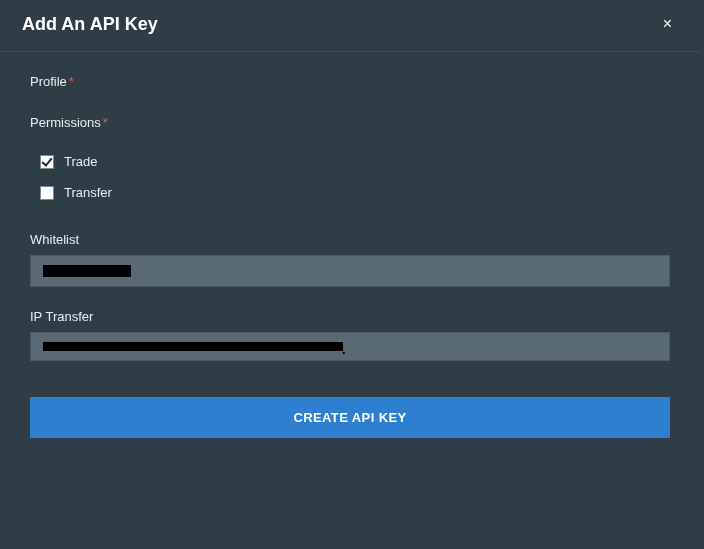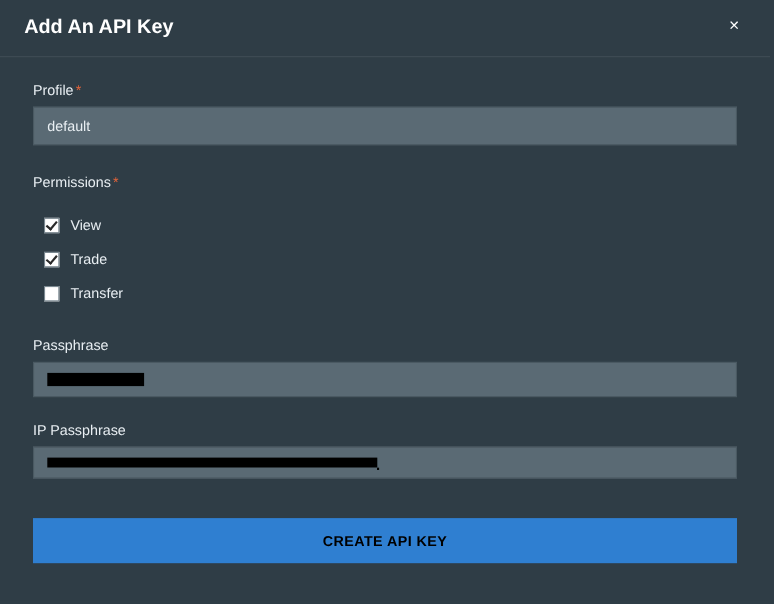--- a/index.html
+++ b/index.html
@@ -106,21 +106,21 @@
     width: 300px;
     height: 9px;
     background: #000;
     display: block;
   }
   .ip-input { display:flex; align-items:center; }
   .ip-input .dot { color:#000; font-size:20px; margin-left:-2px; line-height:0; }
   .btn {
     width: 100%;
     background: #2f7fd1;
-    color: #000000;
+    color: #ffffff;
     text-align: center;
     font-weight: 700;
     font-size: 13px;
     letter-spacing: 0.4px;
     padding: 13px 0;
     border: none;
     cursor: pointer;
   }
 </style>
 </head>
@@ -132,52 +132,47 @@
     <div class="title">Add An API Key</div>
     <div class="close">×</div>
   </div>
 
   <div class="body">
 
     <div class="group-profile">
       <div class="field-label">
         <span>Profile</span><span class="req">*</span>
       </div>
-      <input class="input" type="text" value="default" style="">
     </div>
 
     <div class="group-perm">
       <div class="field-label">
         <span>Permissions</span><span class="req">*</span>
       </div>
       <div class="perm-list">
-        <div class="perm-item">
-          <span class="cbx checked"></span>
-          <span class="perm-label">View</span>
-        </div>
         <div class="perm-item">
           <span class="cbx checked"></span>
           <span class="perm-label">Trade</span>
         </div>
         <div class="perm-item">
           <span class="cbx"></span>
           <span class="perm-label">Transfer</span>
         </div>
       </div>
     </div>
 
     <div class="group-pass">
-      <div class="field-label">Passphrase</div>
+      <div class="field-label">Whitelist</div>
       <div class="input">
         <span class="redacted-pass"></span>
       </div>
     </div>
 
     <div class="group-ip">
-      <div class="field-label">IP Passphrase</div>
+      <div class="field-label">IP Transfer</div>
       <div class="input ip-input">
         <span class="redacted-ip"></span>
           <span class="dot">.</span>
       </div>
     </div>
 
     <button class="btn">CREATE API KEY</button>
 
   </div>
 </div>

